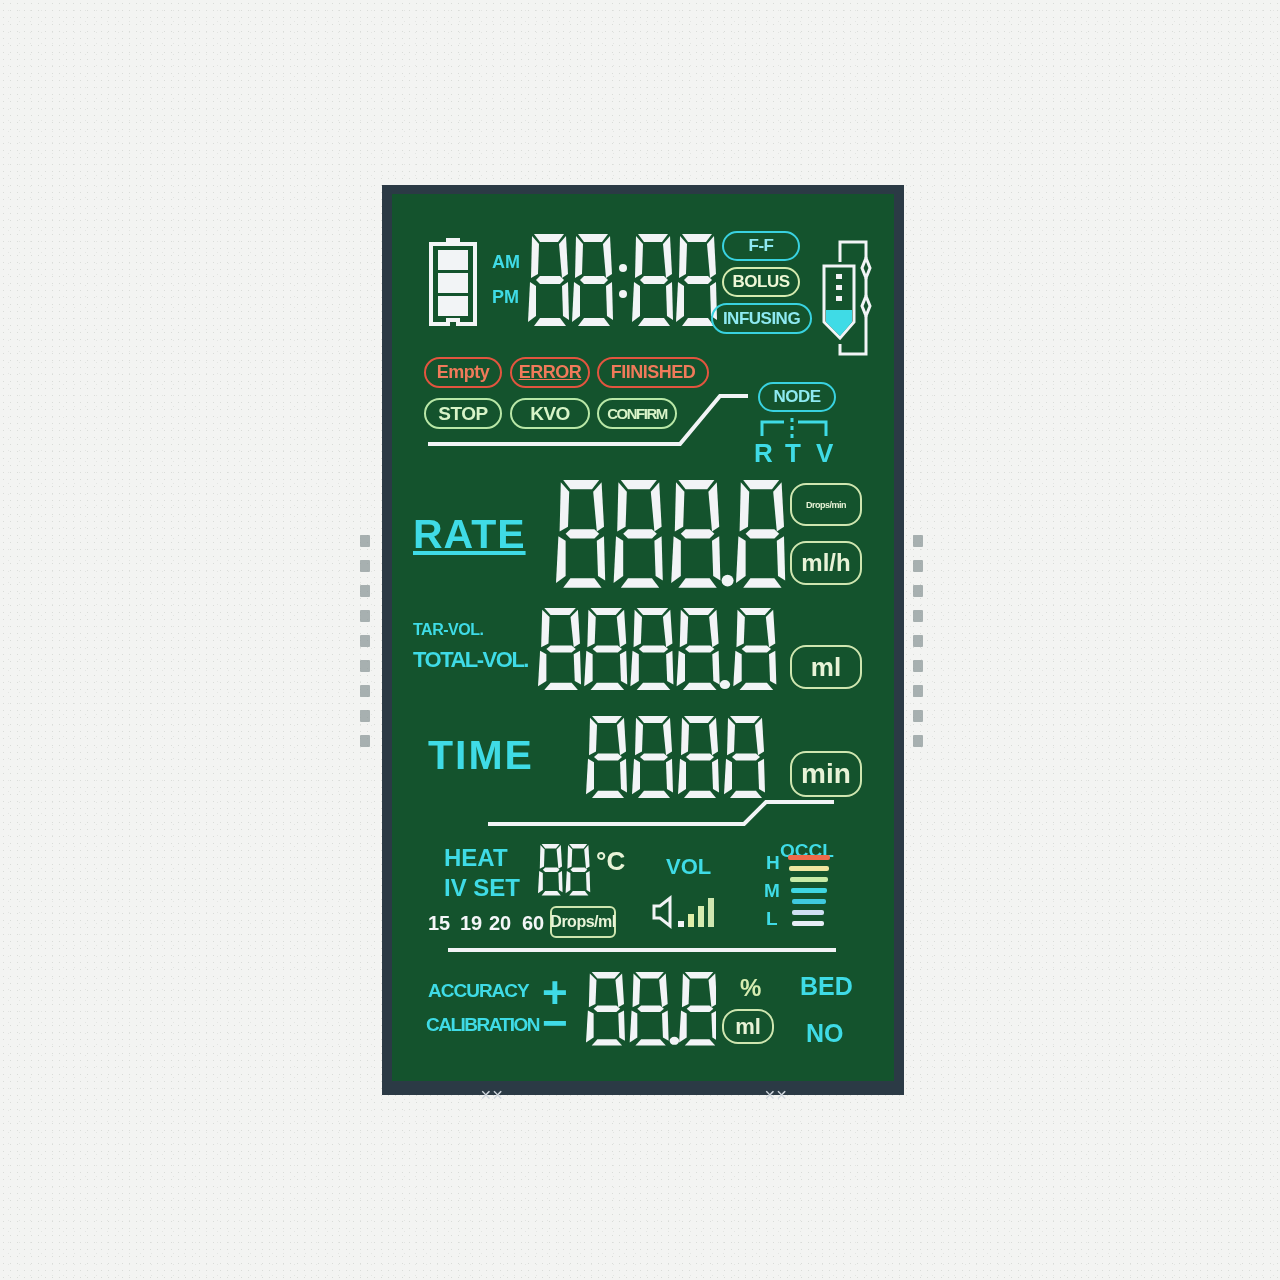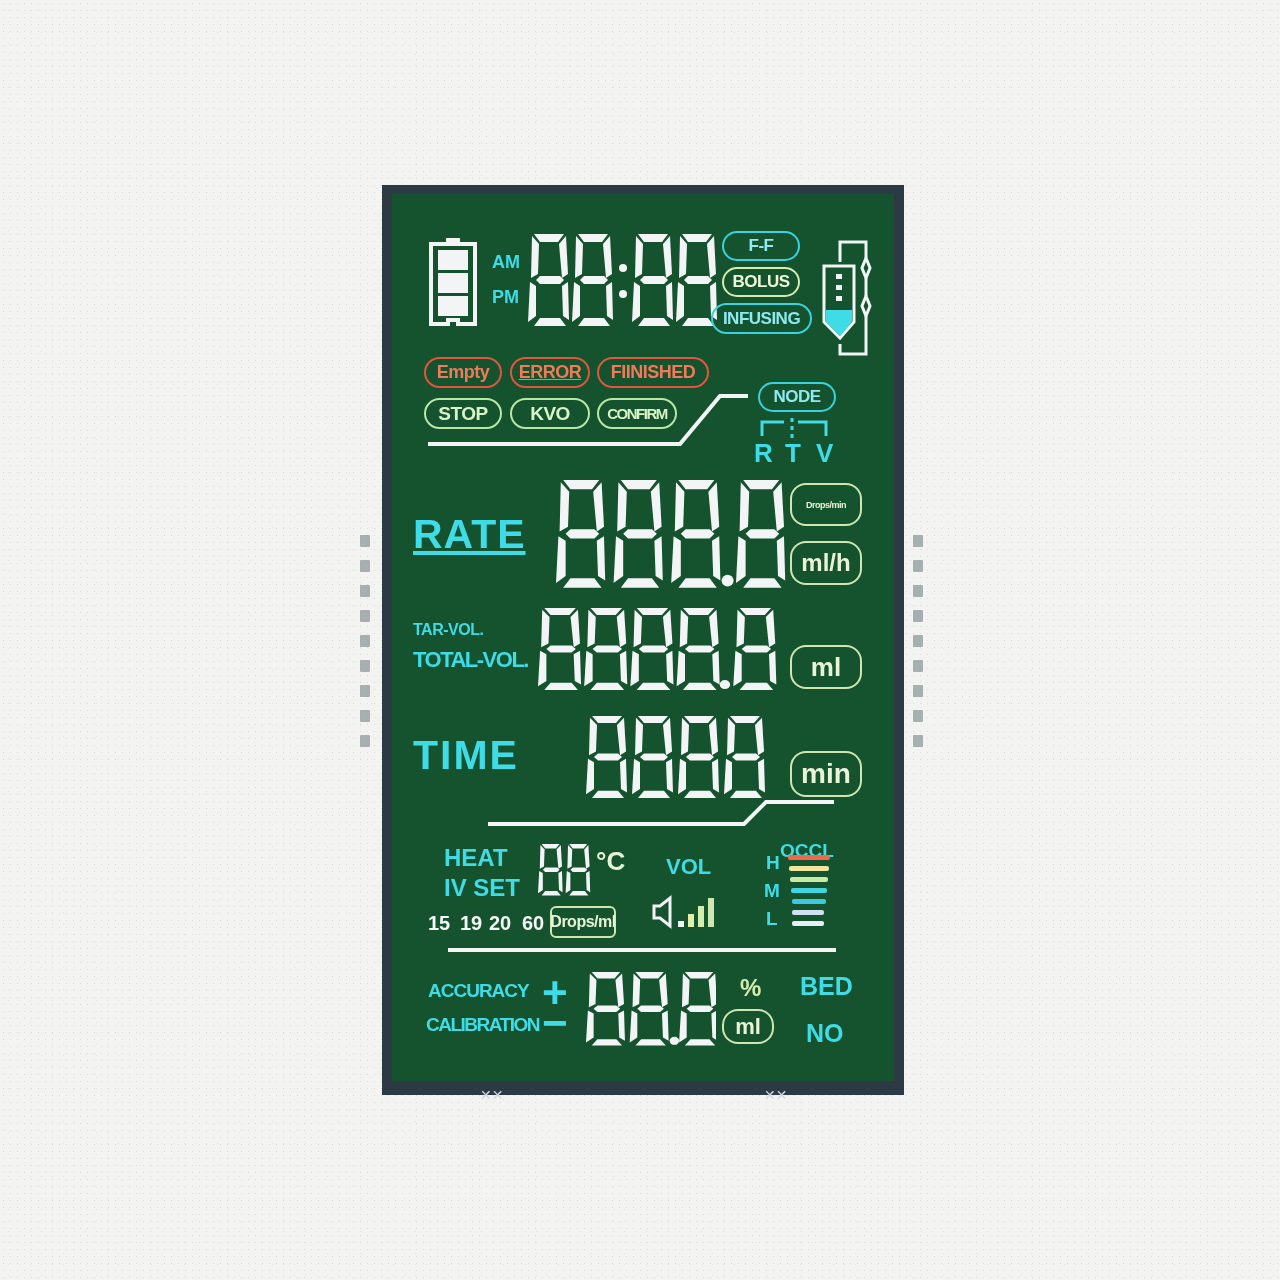--- a/index.html
+++ b/index.html
@@ -162,21 +162,21 @@
           <use href="#d8" x="88" y="0"></use>
           <use href="#d8" x="132" y="0"></use>
           <circle cx="178" cy="86" r="5" fill="#f2f4f6"></circle>
           <use href="#d8" x="186" y="0"></use>
         </g>
       </svg>
     </div>
 
     <div class="unit" style="left:398px; top:451px; width:72px; height:44px; font-size:26px;">ml</div>
 
-    <div class="abs cyan" style="left:21px; top:538px; font-size:41px; font-weight:bold; letter-spacing:2px;">TIME</div>
+    <div class="abs cyan" style="left:36px; top:538px; font-size:41px; font-weight:bold; letter-spacing:2px;">TIME</div>
     <div class="abs" style="left:194px; top:522px;">
       <svg width="184" height="82" viewBox="0 0 184 82" class="seg">
         <g transform="scale(1.0,0.89)">
           <use href="#d8" x="0" y="0"></use>
           <use href="#d8" x="46" y="0"></use>
           <use href="#d8" x="92" y="0"></use>
           <use href="#d8" x="138" y="0"></use>
         </g>
       </svg>
     </div>

